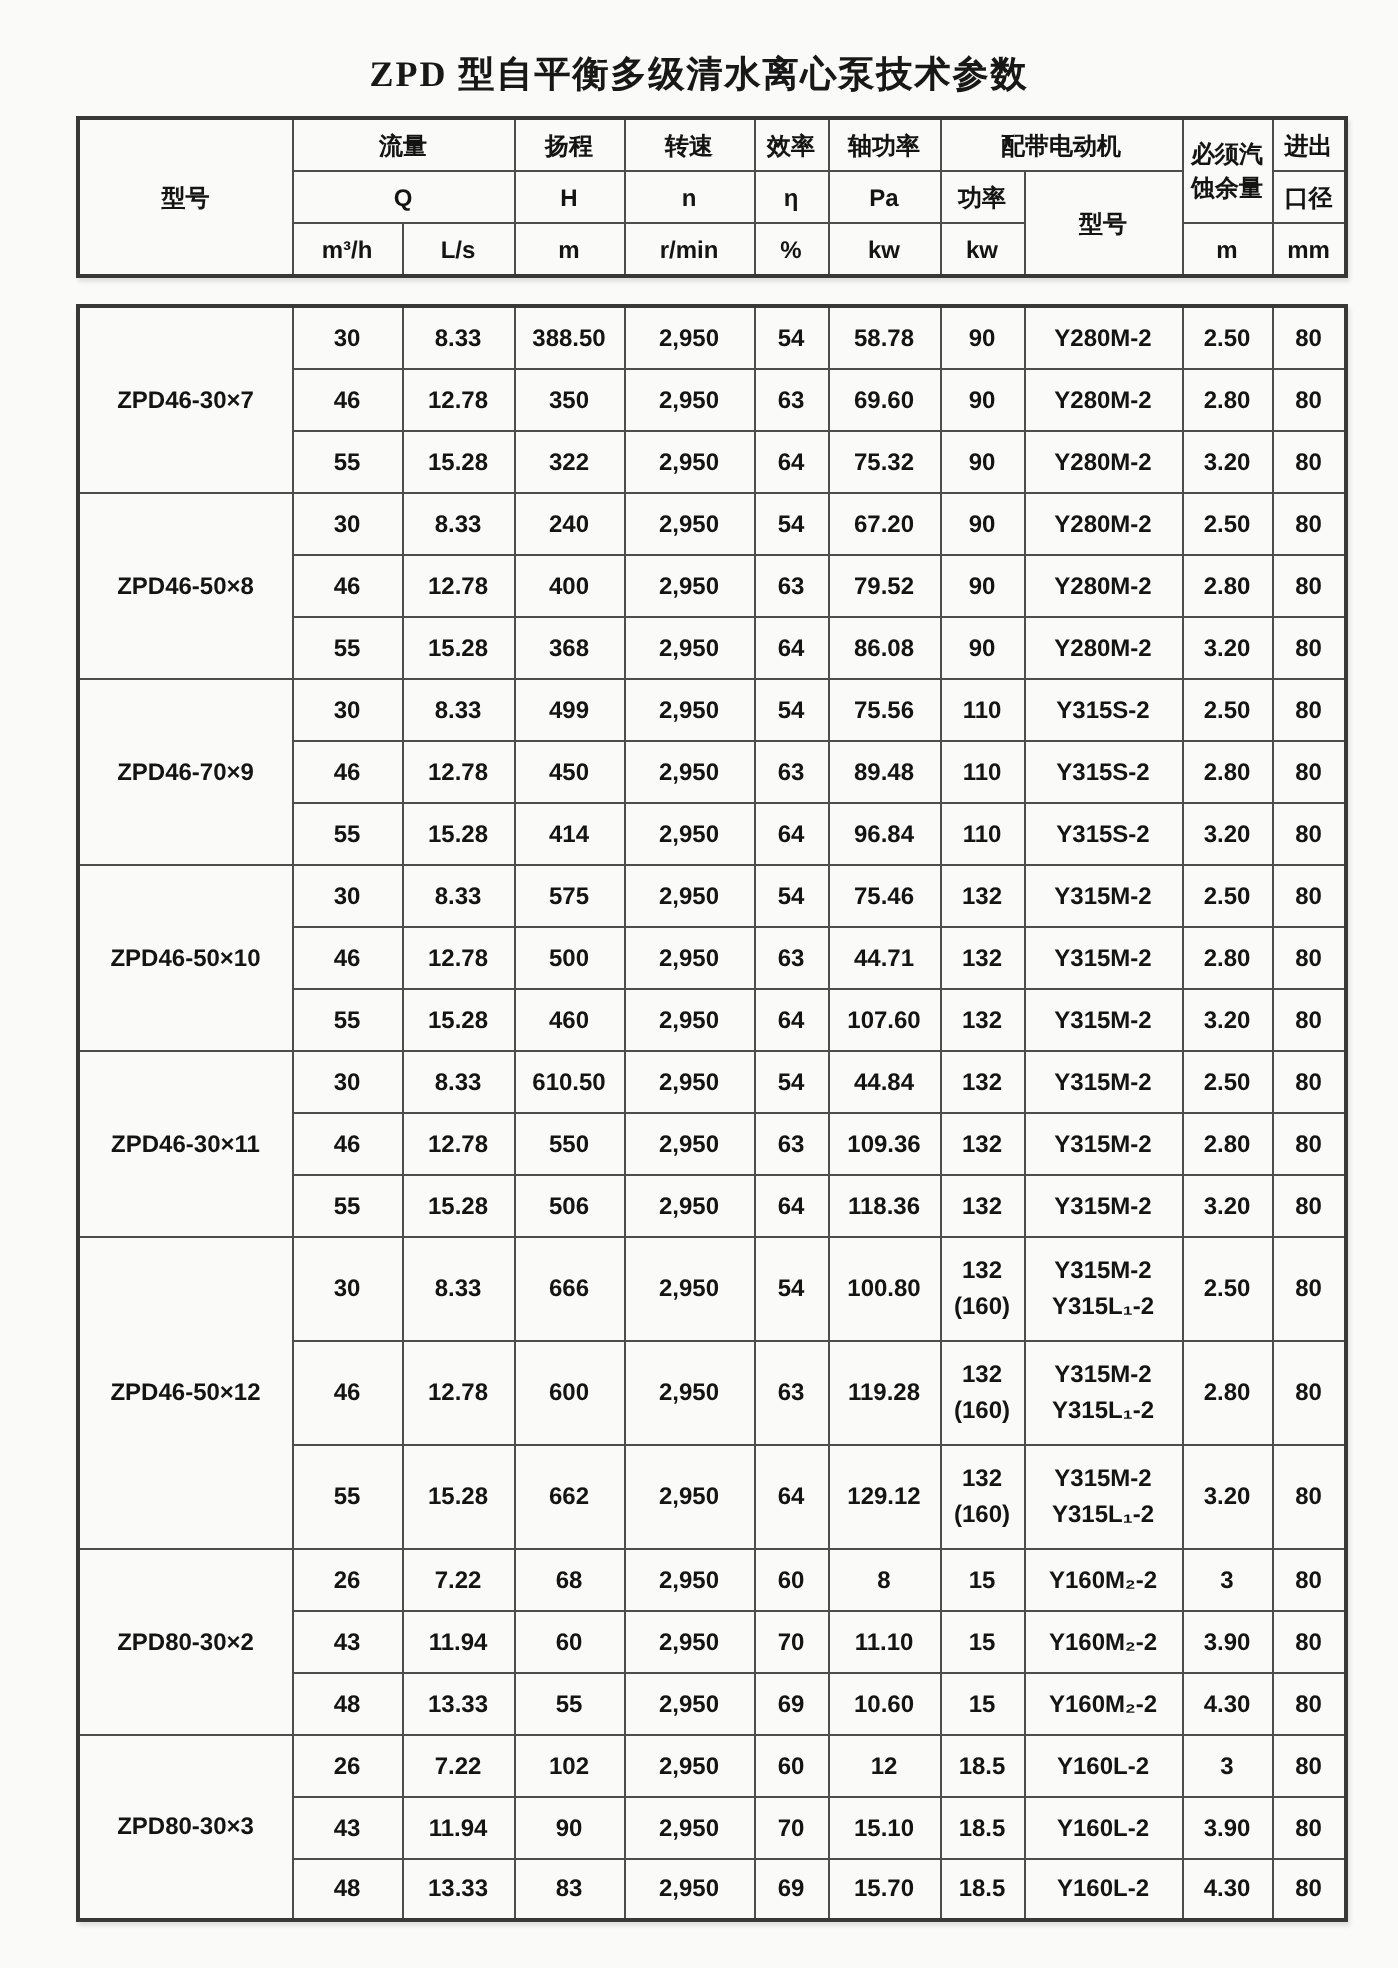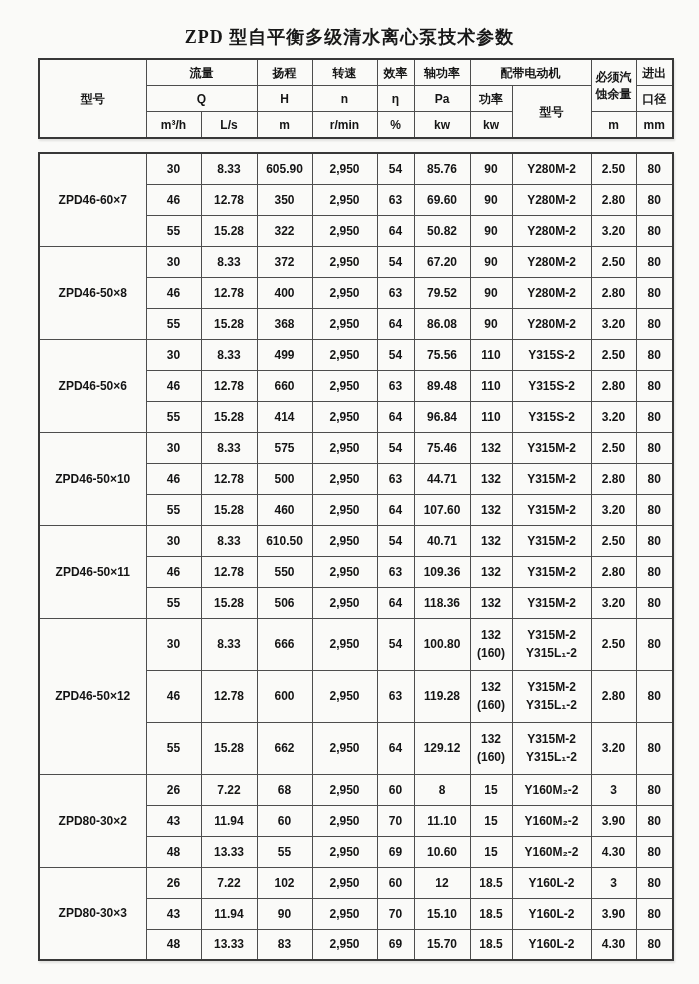--- a/index.html
+++ b/index.html
@@ -131,27 +131,27 @@
       <col class="col-n">
         <col class="col-eff">
         <col class="col-pa">
         <col class="col-pw">
       <col class="col-mm">
         <col class="col-npsh">
         <col class="col-port">
     </colgroup>
     <tbody id="tbody">
         <tr>
-          <td rowspan="3">ZPD46-60×7</td>
+          <td rowspan="3">ZPD46-30×7</td>
           <td>30</td>
           <td>8.33</td>
-          <td>605.90</td>
+          <td>388.50</td>
           <td>2,950</td>
           <td>54</td>
-          <td>85.76</td>
+          <td>58.78</td>
           <td>
             <div>90</div>
           </td>
           <td>
             <div>Y280M-2</div>
           </td>
           <td>2.50</td>
           <td>80</td>
         </tr>
         <tr>
@@ -169,35 +169,35 @@
           </td>
           <td>2.80</td>
           <td>80</td>
         </tr>
         <tr>
           <td>55</td>
           <td>15.28</td>
           <td>322</td>
           <td>2,950</td>
           <td>64</td>
-          <td>50.82</td>
+          <td>75.32</td>
           <td>
             <div>90</div>
           </td>
           <td>
             <div>Y280M-2</div>
           </td>
           <td>3.20</td>
           <td>80</td>
         </tr>
         <tr>
           <td rowspan="3">ZPD46-50×8</td>
           <td>30</td>
           <td>8.33</td>
-          <td>372</td>
+          <td>240</td>
           <td>2,950</td>
           <td>54</td>
           <td>67.20</td>
           <td>
             <div>90</div>
           </td>
           <td>
             <div>Y280M-2</div>
           </td>
           <td>2.50</td>
@@ -229,40 +229,40 @@
           <td>
             <div>90</div>
           </td>
           <td>
             <div>Y280M-2</div>
           </td>
           <td>3.20</td>
           <td>80</td>
         </tr>
         <tr>
-          <td rowspan="3">ZPD46-50×6</td>
+          <td rowspan="3">ZPD46-70×9</td>
           <td>30</td>
           <td>8.33</td>
           <td>499</td>
           <td>2,950</td>
           <td>54</td>
           <td>75.56</td>
           <td>
             <div>110</div>
           </td>
           <td>
             <div>Y315S-2</div>
           </td>
           <td>2.50</td>
           <td>80</td>
         </tr>
         <tr>
           <td>46</td>
           <td>12.78</td>
-          <td>660</td>
+          <td>450</td>
           <td>2,950</td>
           <td>63</td>
           <td>89.48</td>
           <td>
             <div>110</div>
           </td>
           <td>
             <div>Y315S-2</div>
           </td>
           <td>2.80</td>
@@ -327,27 +327,27 @@
           <td>
             <div>132</div>
           </td>
           <td>
             <div>Y315M-2</div>
           </td>
           <td>3.20</td>
           <td>80</td>
         </tr>
         <tr>
-          <td rowspan="3">ZPD46-50×11</td>
+          <td rowspan="3">ZPD46-30×11</td>
           <td>30</td>
           <td>8.33</td>
           <td>610.50</td>
           <td>2,950</td>
           <td>54</td>
-          <td>40.71</td>
+          <td>44.84</td>
           <td>
             <div>132</div>
           </td>
           <td>
             <div>Y315M-2</div>
           </td>
           <td>2.50</td>
           <td>80</td>
         </tr>
         <tr>

